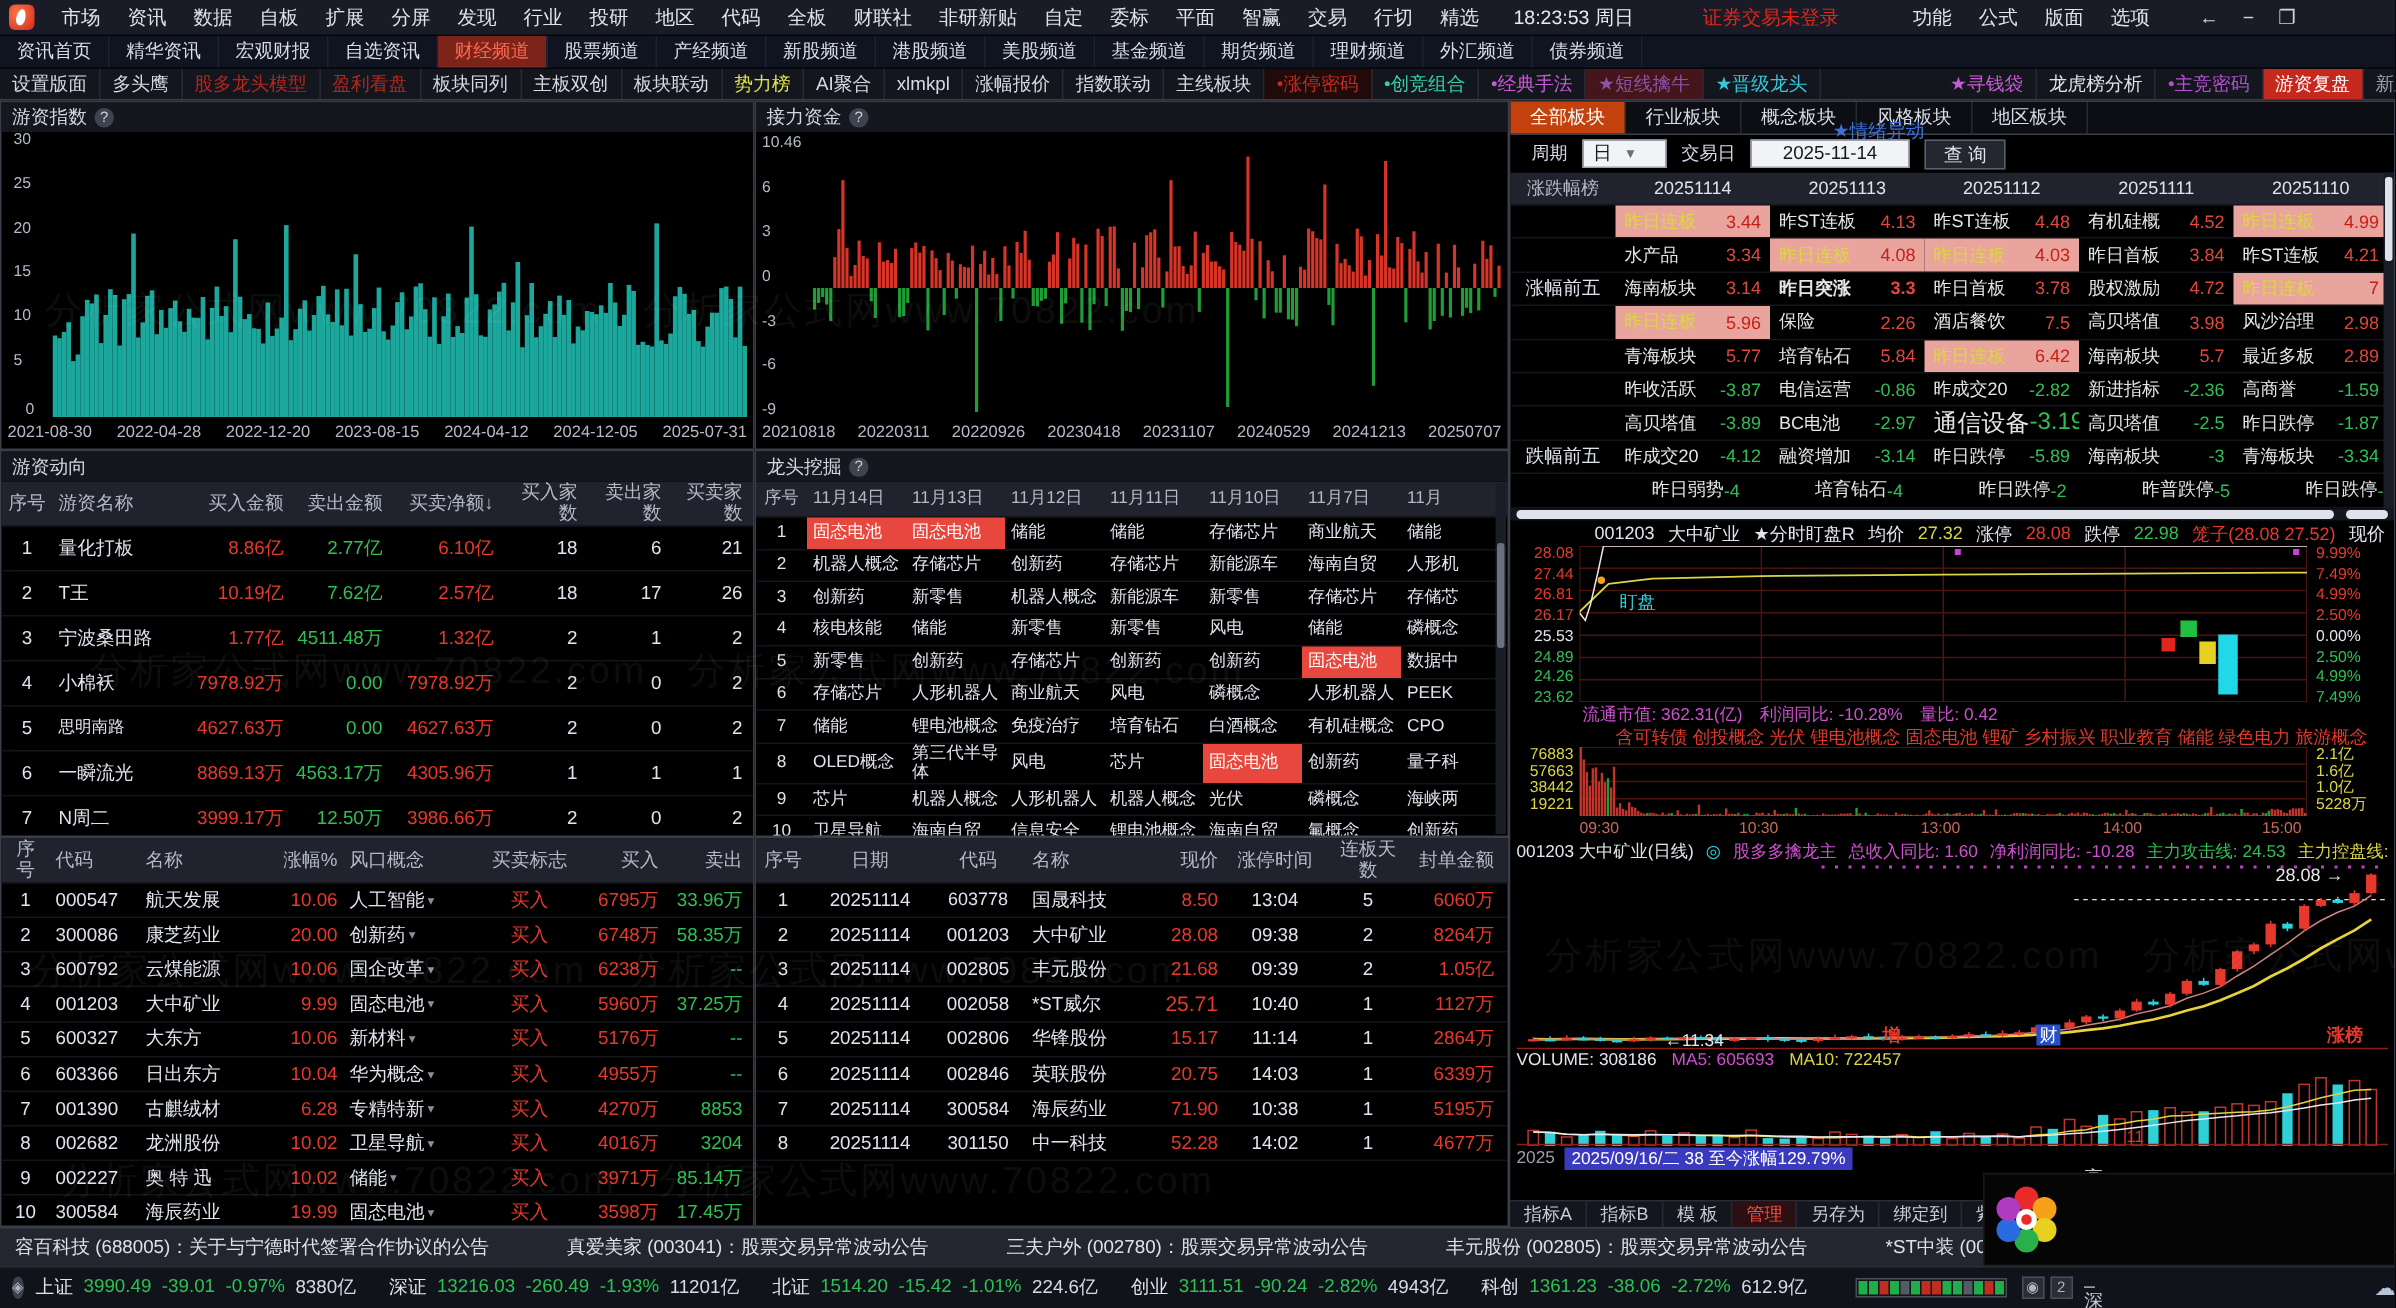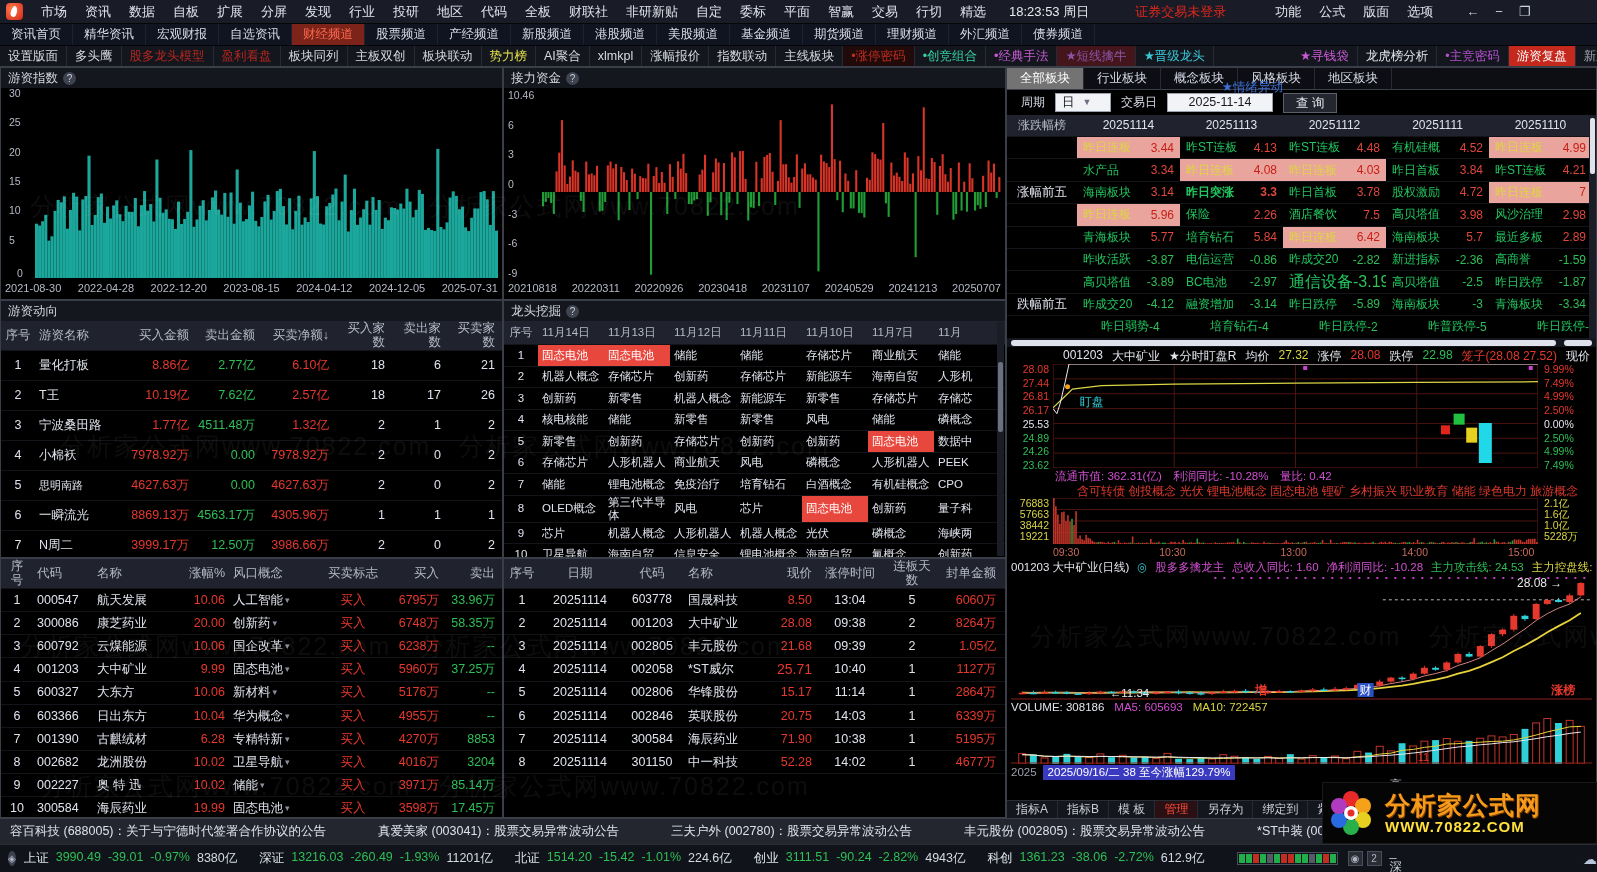--- a/index.html
+++ b/index.html
@@ -38,21 +38,21 @@
   .l{justify-content:flex-start;text-align:left;}
   .r{justify-content:flex-end;text-align:right;}
   .c{justify-content:center;text-align:center;}
   .red{color:#e6382c;} .grn{color:#2fbf55;} .yel{color:#d9d545;} .wht{color:#dfe3ec;} .gry{color:#b5bac7;}
   .wrap{white-space:normal;word-break:break-all;}
   .arrow{color:#8a8f9c;font-size:9px;margin-left:2px;}
   .hotcell{background:#e8473d;color:#fff !important;}
 
   
   .rankcell{display:flex;justify-content:space-between;align-items:center;padding:0 6px;overflow:hidden;}
-  .rankcell .nm{color:#22c55e;white-space:nowrap;}
+  .rankcell .nm{color:#e5e5e5;white-space:nowrap;}
   .rankcell .vl{color:#e0473c;}
   .rankcell.neg .vl{color:#2fbf55;}
   .rankcell.hot{background:#e9a49e;}
   .rankcell.hot .nm{color:#ddd640;}
   .rankcell.hot .vl{color:#c61f14;}
 
   .chartxaxis{display:flex;justify-content:space-between;color:#b5bac7;font-size:11px;padding:1px 4px 0 4px;}
 
   .scrollv{position:absolute;background:#1a1d26;z-index:15;}
   .scrollv .thumb{position:absolute;left:1px;right:1px;background:#6a7080;border-radius:2px;}
@@ -71,21 +71,21 @@
   .sitelogo{position:absolute;left:1322px;top:782px;width:275px;height:62px;background:#050505;z-index:30;display:flex;align-items:center;border:1px solid #1a1a1a;}
   .sitelogo .txt{margin-left:6px;}
   .sitelogo .t1{color:#f59a1a;font-size:25px;font-weight:bold;letter-spacing:1px;line-height:26px;text-shadow:1px 1px 0 #7a3c00;}
   .sitelogo .t2{color:#ffe03a;font-size:15px;font-weight:bold;letter-spacing:1px;}
 
   .watermark{position:absolute;color:rgba(255,255,255,0.05);font-size:25px;white-space:nowrap;z-index:28;pointer-events:none;letter-spacing:2px;}
 
   
   .sectabs{position:absolute;display:flex;background:#0c0e14;border-bottom:1px solid #3a3e48;}
   .sectab{padding:0 13px;line-height:21px;color:#d8dce6;font-size:12.5px;border-right:1px solid #262a36;}
-  .sectab.active{background:#737373;color:#fff;}
+  .sectab.active{background:#c2410c;color:#fff;}
   .ctlrow{position:absolute;display:flex;align-items:center;gap:10px;padding-left:14px;color:#d8dce6;background:#000;}
   .whitebox{background:#f2f3f6;color:#16181e;border:1px solid #9aa0ac;height:19px;line-height:17px;padding:0 6px;font-size:12.5px;display:flex;align-items:center;gap:8px;}
   .qbtn{height:20px;line-height:18px;border:1px solid #5a5f6c;background:#23262f;color:#e2e5ec;padding:0 12px;font-size:12.5px;}
 
   .hscroll{position:absolute;height:8px;background:#15171e;z-index:15;}
   .hscroll .ht{position:absolute;top:1px;bottom:1px;background:#dfe2ea;border-radius:3px;}
 
   .itk{position:absolute;font-size:10.5px;line-height:11px;}
   .seg{white-space:nowrap;}
   .btabs{position:absolute;display:flex;background:#14161e;border-top:1px solid #2a2d36;}
@@ -1830,24 +1830,20 @@
     <svg width="56" height="56" viewBox="0 0 56 56">
       <circle cx="28" cy="14" r="8" fill="#e82a2a"></circle>
         <circle cx="40" cy="21" r="8" fill="#f5a21a"></circle>
       <circle cx="40" cy="35" r="8" fill="#e8d020"></circle>
         <circle cx="28" cy="42" r="8" fill="#2ab04a"></circle>
       <circle cx="16" cy="35" r="8" fill="#2a6ae0"></circle>
         <circle cx="16" cy="21" r="8" fill="#b03ac0"></circle>
       <circle cx="28" cy="28" r="7" fill="#fff"></circle>
         <circle cx="28" cy="28" r="3.5" fill="#e82a2a"></circle>
     </svg>
-    <div class="txt">
-      <div class="t1">分析家公式网</div>
-      <div class="t2">WWW.70822.COM</div>
-    </div>
   </div>
 
   <div class="watermark" style="left:30px;top:190px;">分析家公式网www.70822.com　分析家公式网www.70822.com</div>
   <div class="watermark" style="left:60px;top:430px;">分析家公式网www.70822.com　分析家公式网www.70822.com</div>
   <div class="watermark" style="left:20px;top:630px;">分析家公式网www.70822.com　分析家公式网www.70822.com</div>
   <div class="watermark" style="left:40px;top:770px;">分析家公式网www.70822.com　分析家公式网www.70822.com</div>
   <div class="watermark" style="left:1030px;top:620px;">分析家公式网www.70822.com　分析家公式网www.70822.com</div>
 </div>
 
 </body></html>

